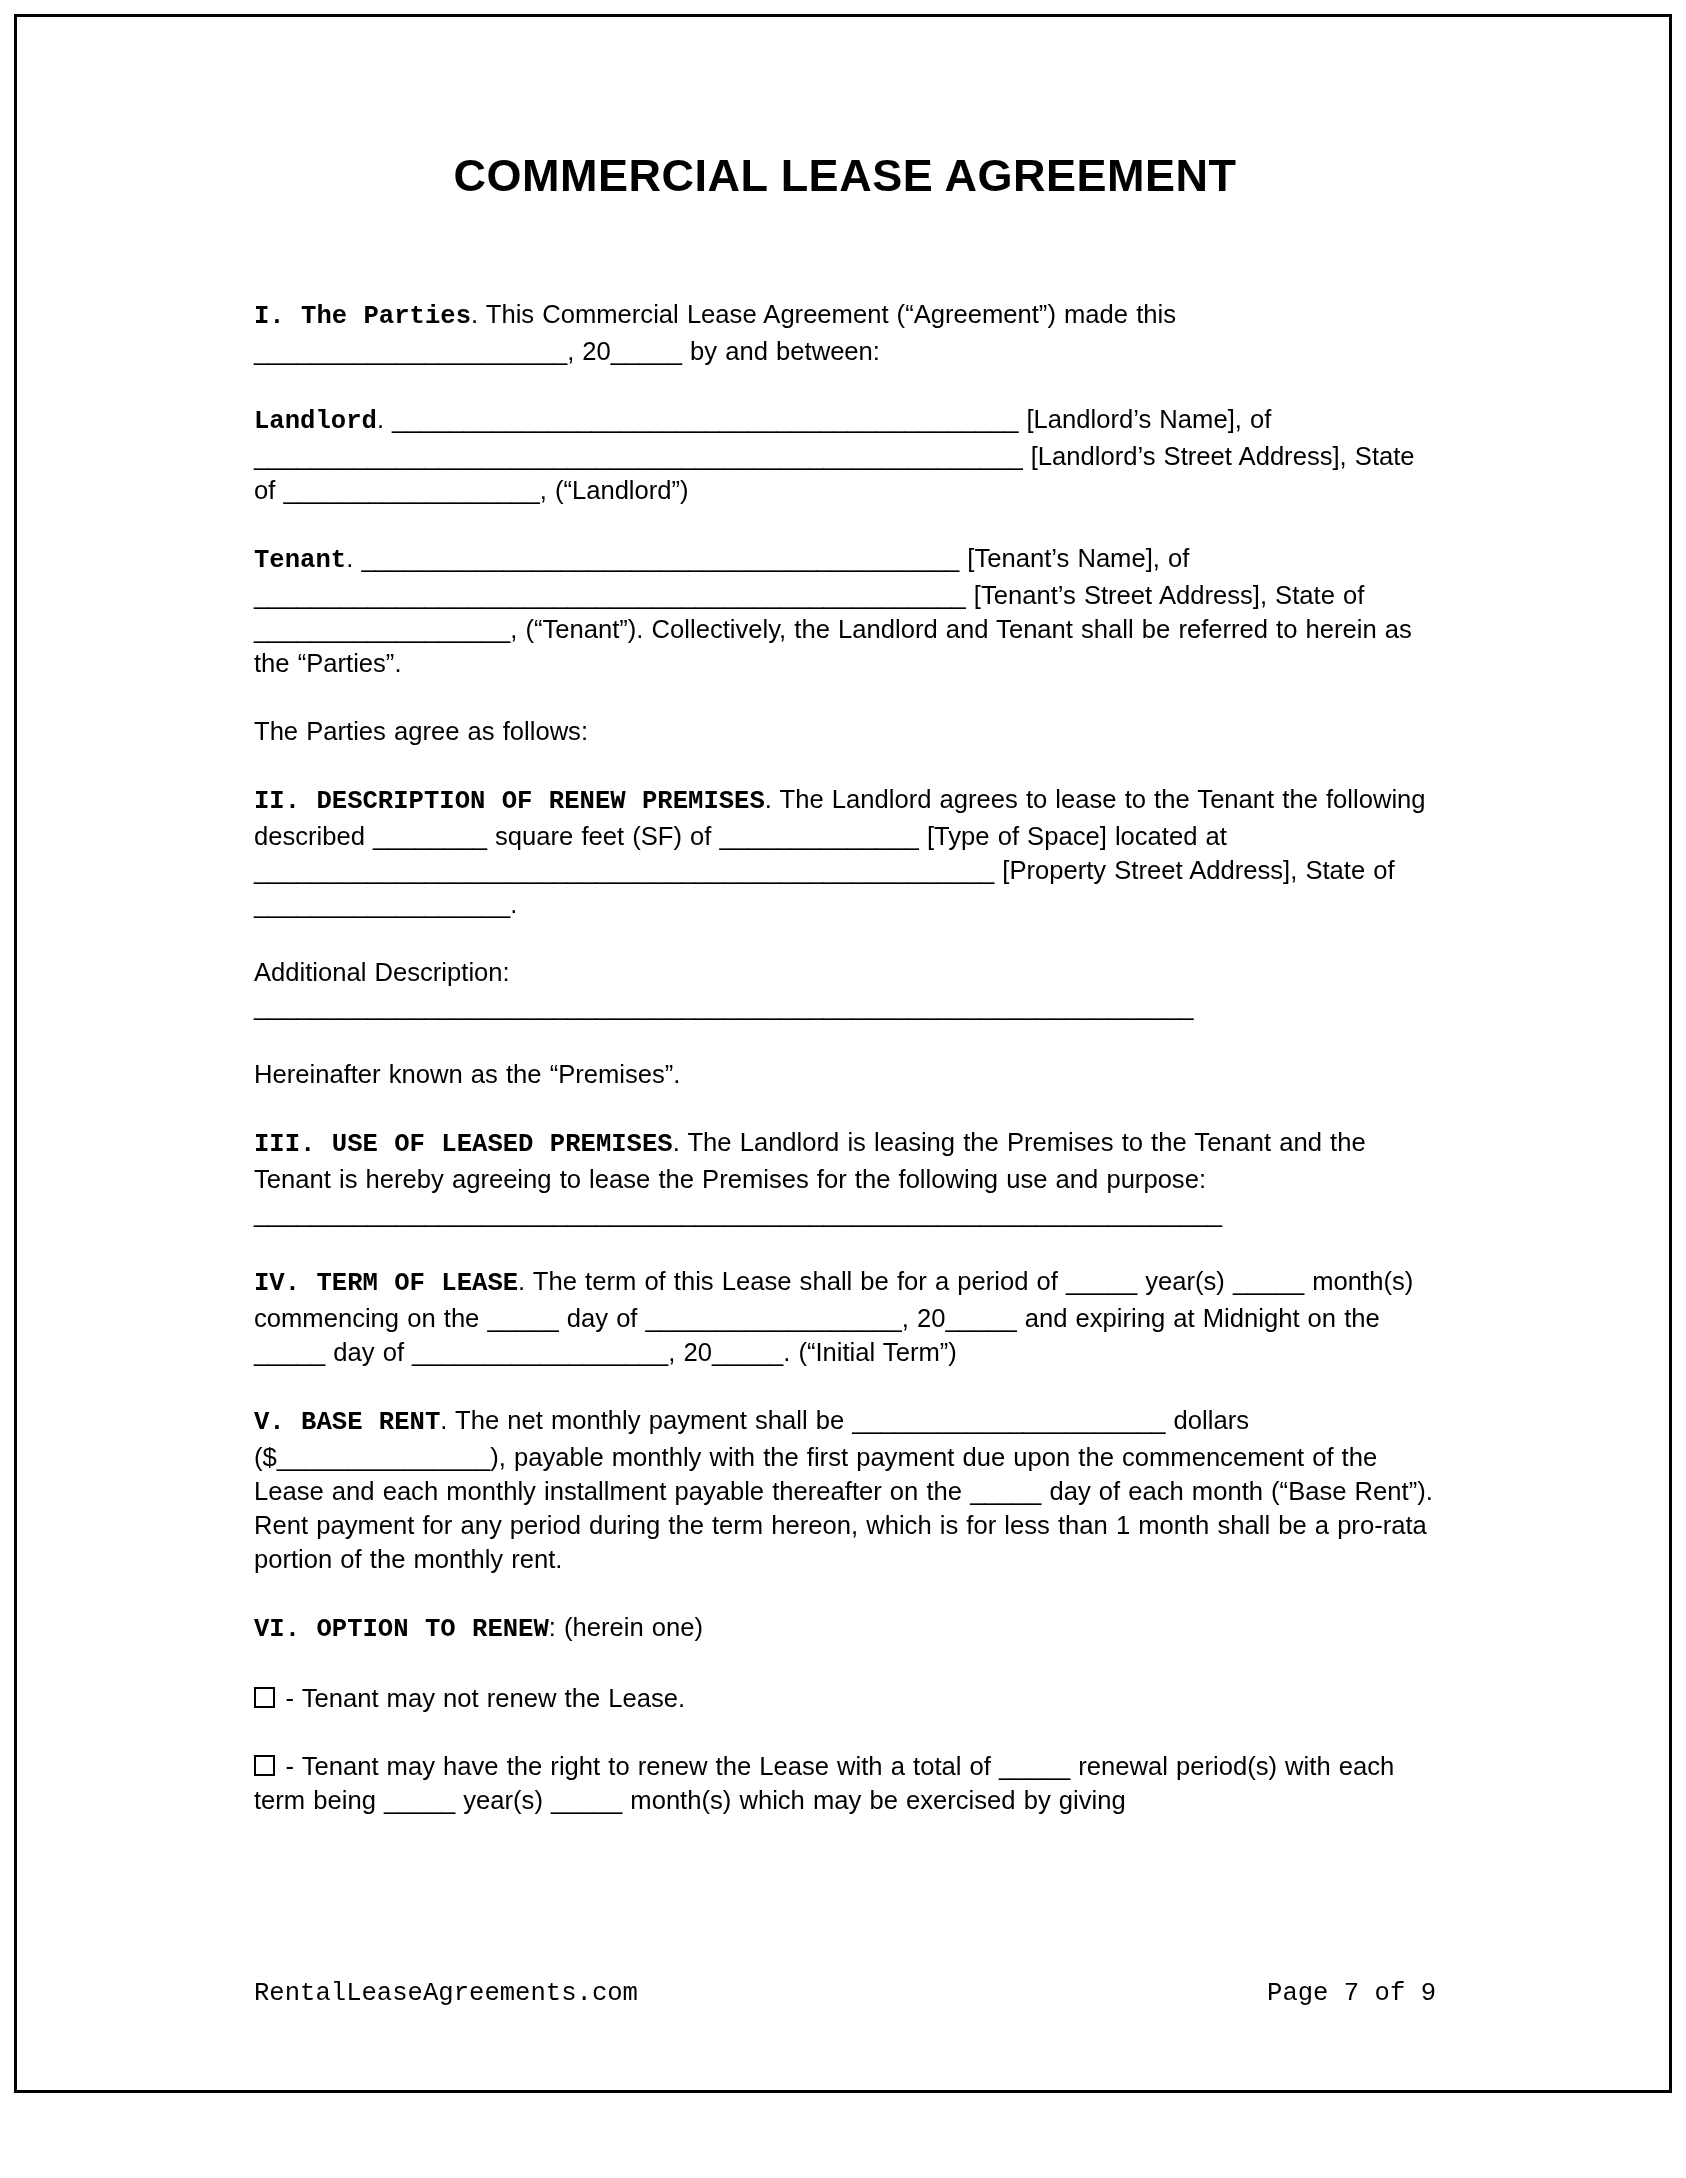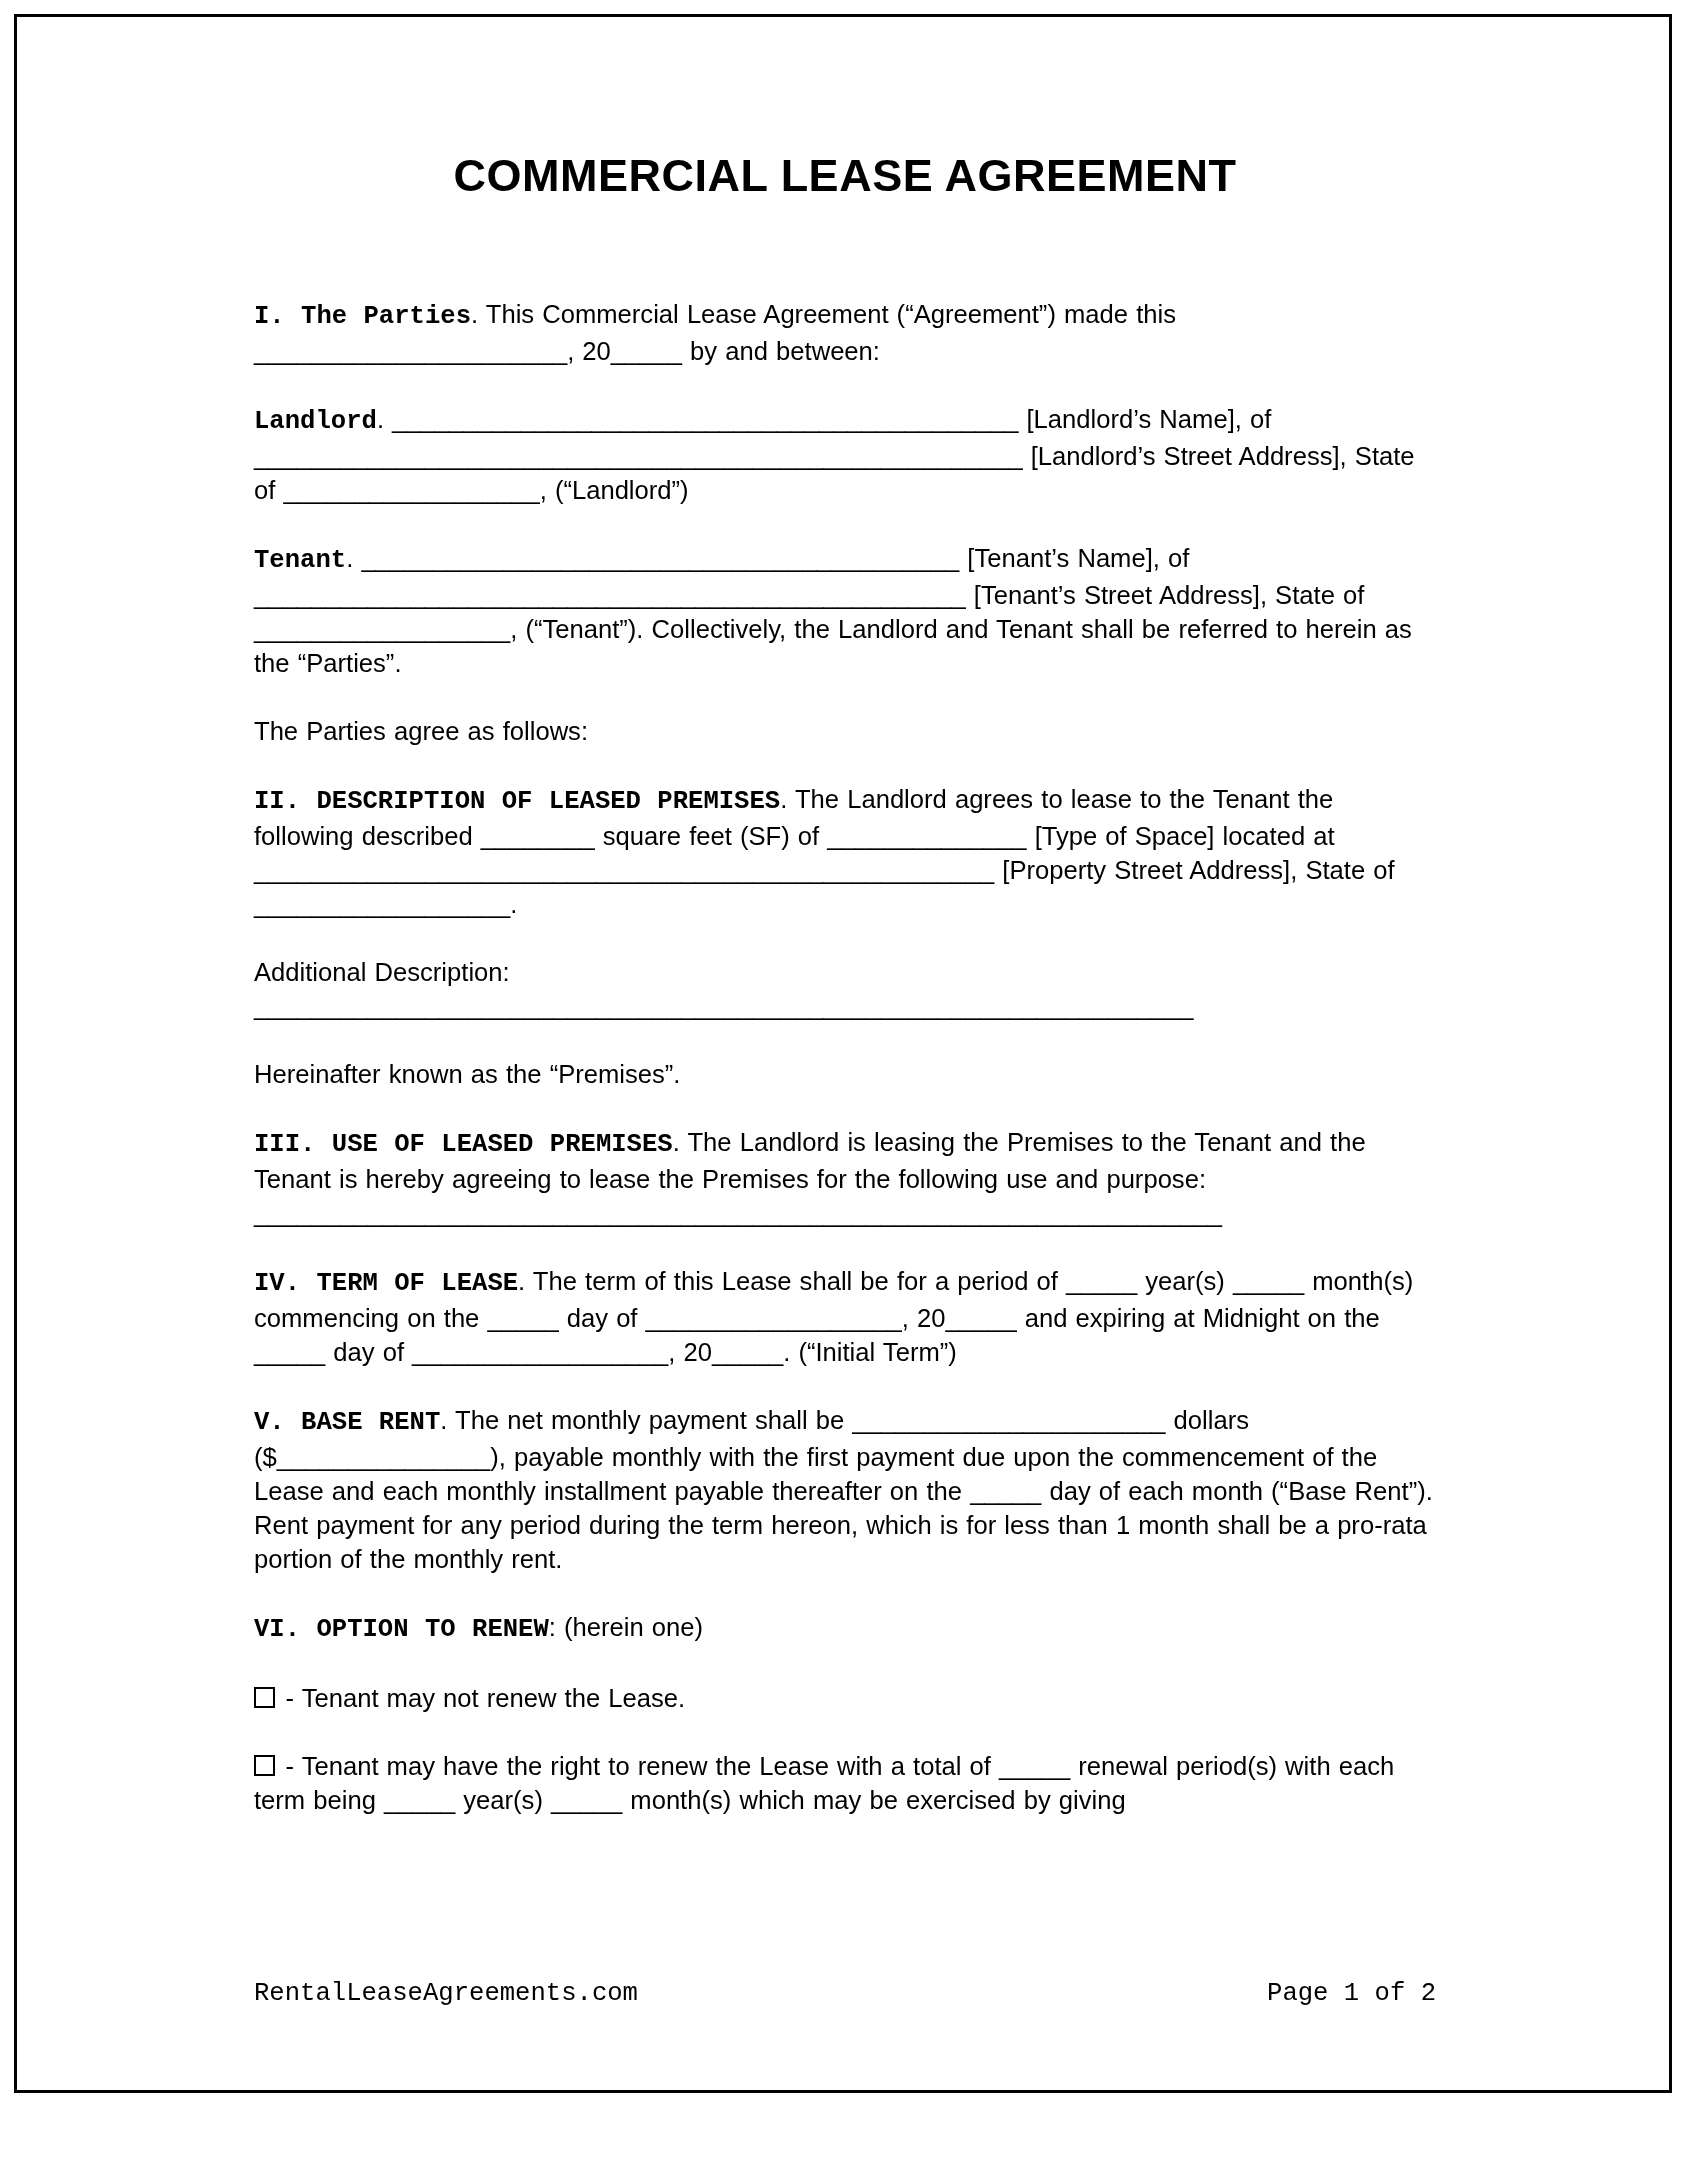--- a/index.html
+++ b/index.html
@@ -69,30 +69,30 @@
   <div class="frame"></div>
 
   <div class="content">
     <h1 class="title">COMMERCIAL LEASE AGREEMENT</h1>
 
     <div>
         <p class="para"><strong>I. The Parties</strong><span>. This Commercial Lease Agreement (“Agreement”) made this ______________________, 20_____ by and between:</span></p>
         <p class="para"><strong>Landlord</strong><span>. ____________________________________________ [Landlord’s Name], of ______________________________________________________ [Landlord’s Street Address], State of __________________, (“Landlord”)</span></p>
         <p class="para"><strong>Tenant</strong><span>. __________________________________________ [Tenant’s Name], of __________________________________________________ [Tenant’s Street Address], State of __________________, (“Tenant”). Collectively, the Landlord and Tenant shall be referred to herein as the “Parties”.</span></p>
         <p class="para"><span>The Parties agree as follows:</span></p>
-        <p class="para"><strong>II. DESCRIPTION OF LEASED PREMISES</strong><span>. The Landlord agrees to lease to the Tenant the following described ________ square feet (SF) of ______________ [Type of Space] located at ____________________________________________________ [Property Street Address], State of __________________.</span></p>
+        <p class="para"><strong>II. DESCRIPTION OF RENEW PREMISES</strong><span>. The Landlord agrees to lease to the Tenant the following described ________ square feet (SF) of ______________ [Type of Space] located at ____________________________________________________ [Property Street Address], State of __________________.</span></p>
         <p class="para"><span>Additional Description: __________________________________________________________________</span></p>
         <p class="para"><span>Hereinafter known as the “Premises”.</span></p>
         <p class="para"><strong>III. USE OF LEASED PREMISES</strong><span>. The Landlord is leasing the Premises to the Tenant and the Tenant is hereby agreeing to lease the Premises for the following use and purpose: ____________________________________________________________________</span></p>
         <p class="para"><strong>IV. TERM OF LEASE</strong><span>. The term of this Lease shall be for a period of _____ year(s) _____ month(s) commencing on the _____ day of __________________, 20_____ and expiring at Midnight on the _____ day of __________________, 20_____. (“Initial Term”)</span></p>
         <p class="para"><strong>V. BASE RENT</strong><span>. The net monthly payment shall be ______________________ dollars ($_______________), payable monthly with the first payment due upon the commencement of the Lease and each monthly installment payable thereafter on the _____ day of each month (“Base Rent”). Rent payment for any period during the term hereon, which is for less than 1 month shall be a pro-rata portion of the monthly rent.</span></p>
         <p class="para"><strong>VI. OPTION TO RENEW</strong><span>: (herein one)</span></p>
         <p class="para"><span class="checkbox"></span><span>- Tenant may not renew the Lease.</span></p>
         <p class="para"><span class="checkbox"></span><span>- Tenant may have the right to renew the Lease with a total of _____ renewal period(s) with each term being _____ year(s) _____ month(s) which may be exercised by giving</span></p>
       </div>
   </div>
 
   <div class="footer">
     <span>RentalLeaseAgreements.com</span>
-    <span>Page 1 of 2</span>
+    <span>Page 7 of 9</span>
   </div>
 </div>
 
 
 </body></html>

